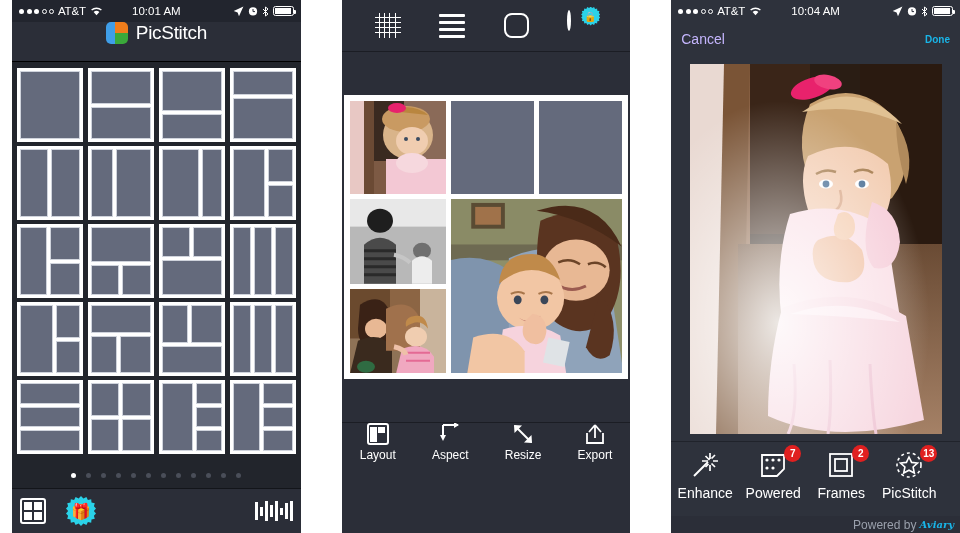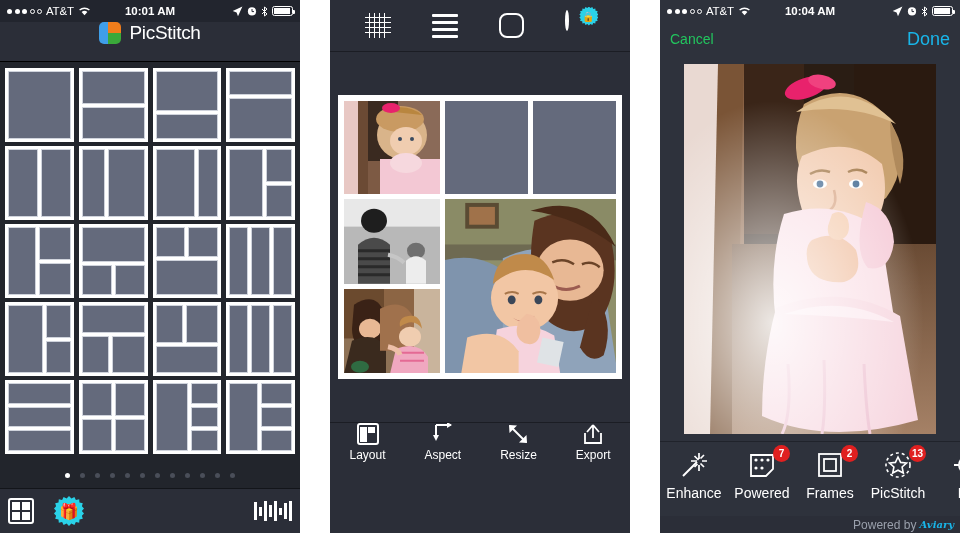--- a/index.html
+++ b/index.html
@@ -5,21 +5,21 @@
   * { box-sizing: border-box; margin: 0; padding: 0; }
   html, body {
     width: 960px; height: 533px;
     background: #ffffff;
     font-family: "Liberation Sans", sans-serif;
     overflow: hidden;
   }
   .stage { position: relative; width: 960px; height: 533px; background:#fff; display: flex; }
 
   
-  .panel { position: relative; height: 533px; background: #232630; overflow: hidden; }
+  .panel { position: relative; height: 533px; background: #232630; overflow: hidden; margin-left: 12px; }
   .panel1 { width: 300px; }
   .gap { width: 30px; background:#fff; height:533px; }
   .panel2 { width: 300px; background:#2b2e38; }
   .gap2 { width: 30px; background:#fff; height:533px; }
   .panel3 { width: 300px; background:#2e323c; }
 
   
   .statusbar {
     height: 22px; display:flex; align-items:center;
     padding: 0 7px; color:#fff; font-size:11.5px;
@@ -28,21 +28,21 @@
   .statusbar.s3 { background:#2e323c; }
   .sb-left { display:flex; align-items:center; gap:4px; }
   .dots { display:flex; align-items:center; gap:2.5px; }
   .dot-f, .dot-e { width:5px; height:5px; border-radius:50%; }
   .dot-f { background:#fff; }
   .dot-e { background:transparent; border:1px solid #fff; width:5px;height:5px; }
   .carrier { font-size:11.5px; letter-spacing:-0.2px; }
   .wifi { font-size:12px; line-height:1; }
   .sb-center {
     position:absolute; left:0; right:0; text-align:center;
-    font-size:11.5px; font-weight:bold; pointer-events:none;
+    font-size:11.5px; font-weight:normal; pointer-events:none;
   }
   .sb-right { margin-left:auto; display:flex; align-items:center; gap:4px; font-size:10px; }
   .battery {
     width:21px; height:10px; border:1px solid #fff; border-radius:2.5px;
     position:relative; display:inline-block;
   }
   .battery::after {
     content:''; position:absolute; right:-3px; top:3px; width:2px; height:4px;
     background:#fff; border-radius:0 1px 1px 0;
   }
@@ -153,26 +153,26 @@
   .layout-ico i { background:#fff; }
   .layout-ico i:nth-child(2) { grid-row:1/3; }
   .layout-ico i:nth-child(3) { display:none; }
   .arrow-ico { width:22px;height:22px; color:#fff; font-size:20px; line-height:20px; }
 
   
   .p3-navbar {
     height:34px; background:#2e323c; display:flex; align-items:center;
     padding:0 10px; position:relative;
   }
-  .p3-cancel { color:#22c55e; font-size:14px; }
+  .p3-cancel { color:#c4b5fd; font-size:14px; }
   .p3-title {
     position:absolute; left:0; right:0; text-align:center;
     color:#fff; font-size:16px; font-weight:bold; pointer-events:none;
   }
-  .p3-done { margin-left:auto; color:#19b5e8; font-size:18px; font-weight:normal; }
+  .p3-done { margin-left:auto; color:#19b5e8; font-size:10px; font-weight:bold; }
   .p3-photo-area {
     height:385px; background:#2e323c; display:flex; align-items:center; justify-content:center;
   }
   .p3-photo { width:252px; height:370px; overflow:hidden; position:relative; background:#3a2f28; }
 
   .p3-tabbar {
     height:73px; background:#2e323c; display:flex; align-items:flex-start;
     padding-top:9px; border-top:1px solid #20232b; overflow:hidden;
   }
   .p3-item {

